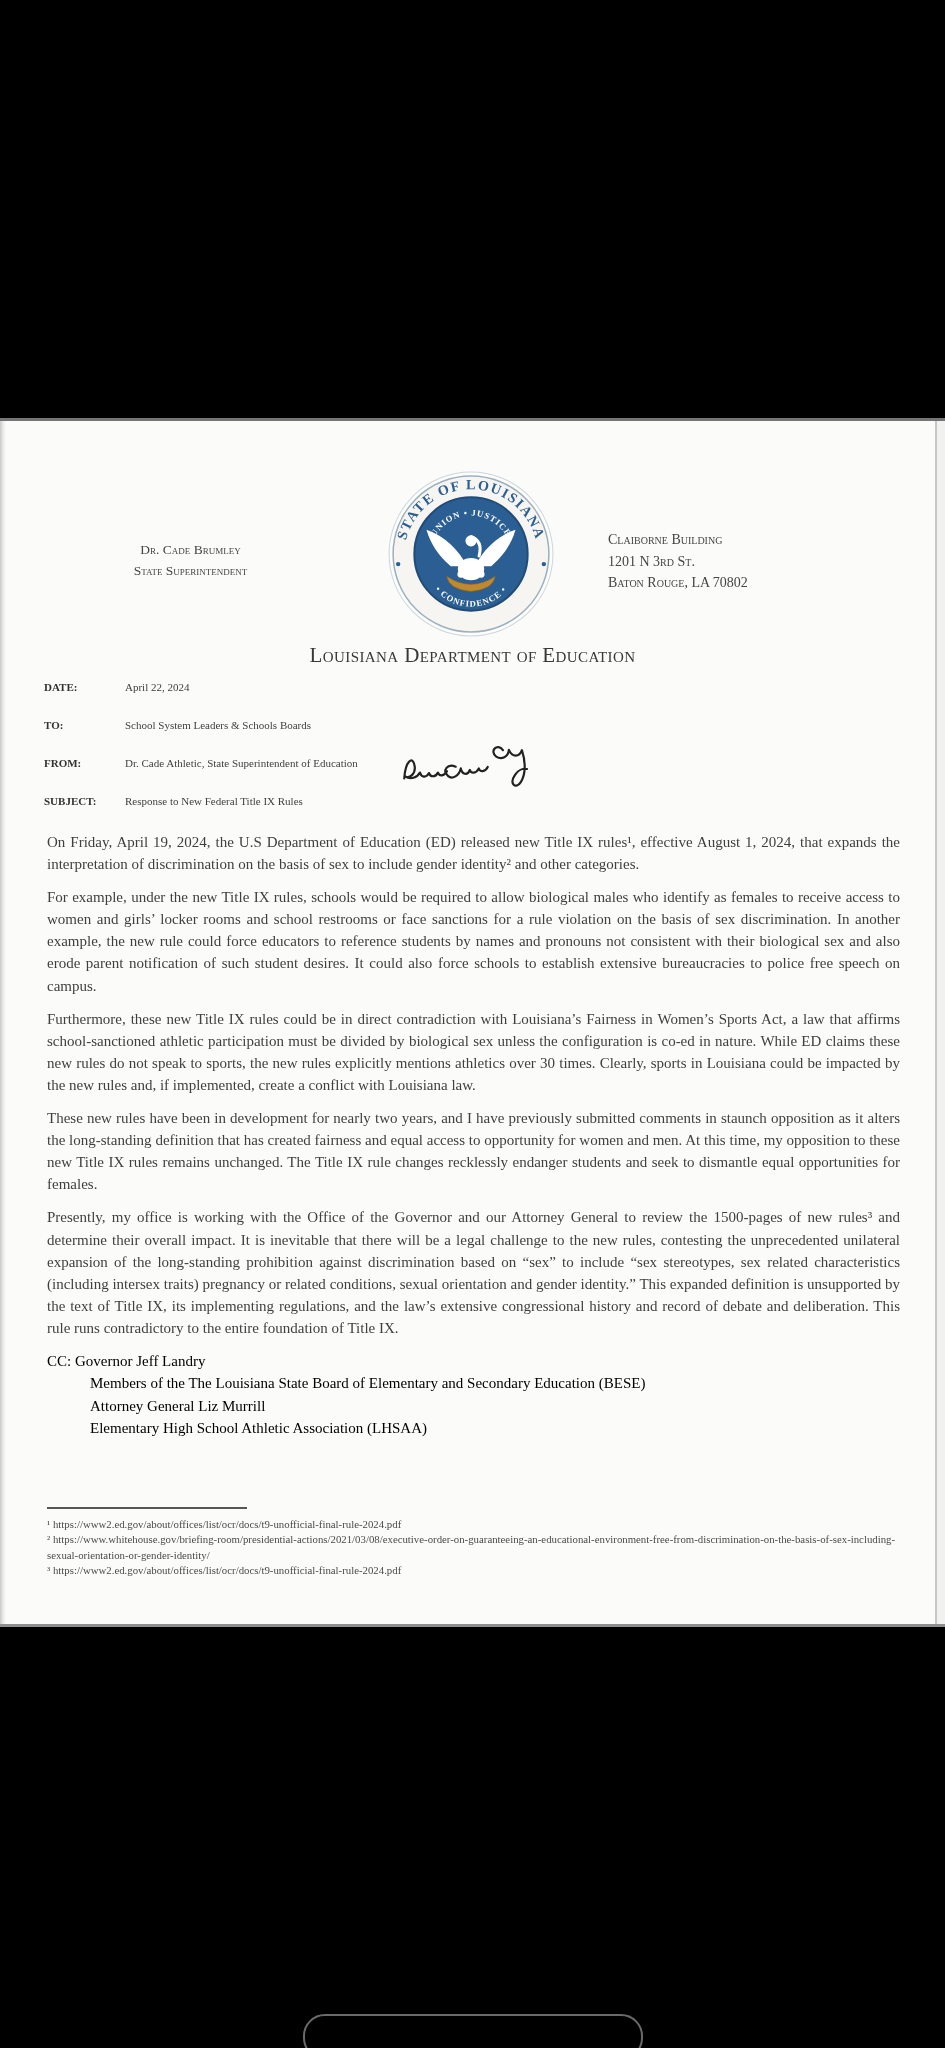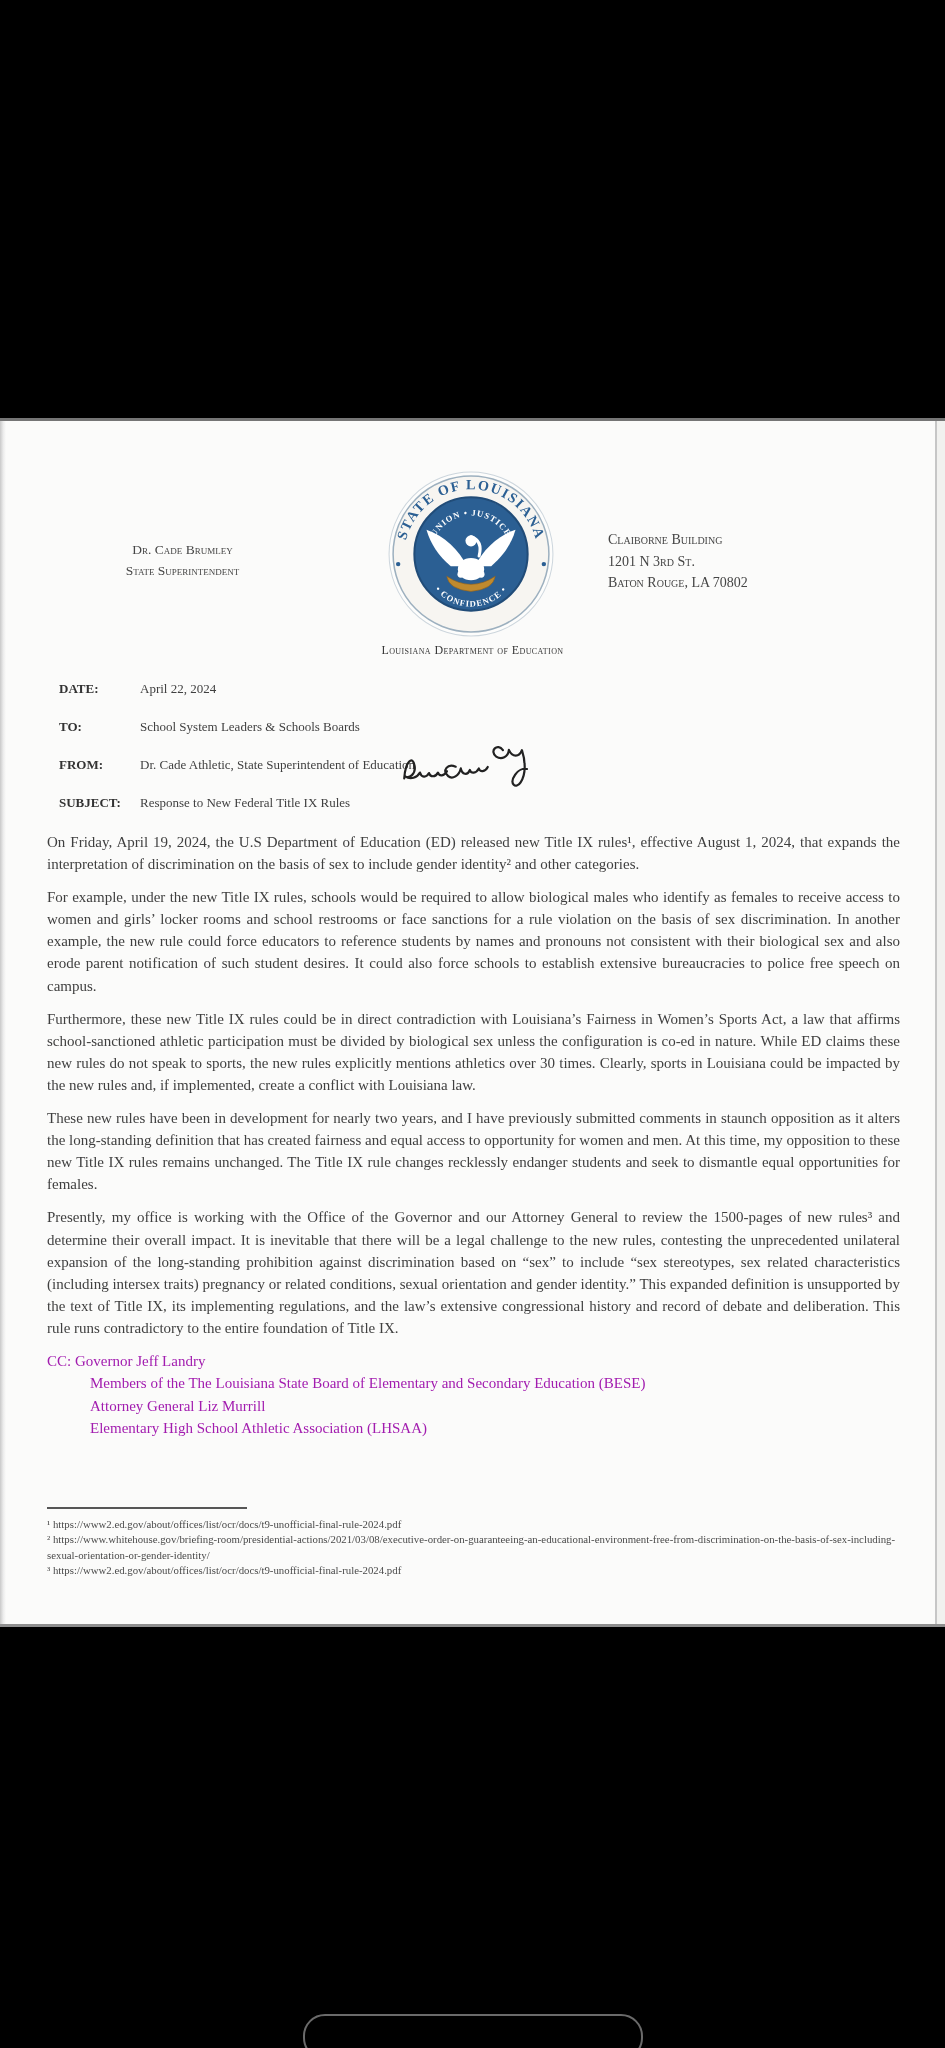--- a/index.html
+++ b/index.html
@@ -9,37 +9,37 @@
   .document{position:absolute;top:418px;left:0;width:945px;height:1209px;
             background:#fbfbfa;border-top:3px solid #757575;border-bottom:3px solid #8f8f8f;
             box-sizing:border-box;}
   .doc-content{position:absolute;left:0;top:0;right:0;bottom:0;color:#3f3f3f;
                filter:blur(0.4px);}
   .edge-left{position:absolute;left:0;top:0;bottom:0;width:6px;
              background:linear-gradient(90deg,#c9c9c9,#ececec 55%,rgba(255,255,255,0));}
   .edge-right-line{position:absolute;right:8px;top:0;bottom:0;width:2px;background:#c6c6c6;}
   .edge-right-pad{position:absolute;right:0;top:0;bottom:0;width:8px;background:#f1f1ef;}
   
-  .hdr-left{position:absolute;left:80px;top:118px;width:205px;text-align:center;
+  .hdr-left{position:absolute;left:88px;top:118px;width:205px;text-align:center;
             font-variant:small-caps;font-size:13.5px;line-height:21px;color:#454545;}
   .hdr-right{position:absolute;left:608px;top:108px;width:258px;text-align:left;
              font-variant:small-caps;font-size:14px;line-height:21.5px;color:#454545;}
   .seal{position:absolute;left:386px;top:46px;width:170px;height:174px;}
   .doc-title{position:absolute;left:0;top:222px;width:100%;text-align:center;
-             font-variant:small-caps;font-size:12px;letter-spacing:.4px;color:#383838;}
+             font-variant:small-caps;font-size:21px;letter-spacing:.4px;color:#383838;}
   
-  .memo-row{position:absolute;left:59px;display:flex;font-size:13px;align-items:center;}
+  .memo-row{position:absolute;left:44px;display:flex;font-size:11px;align-items:center;}
   .memo-row.r0{top:260px}.memo-row.r1{top:298px}.memo-row.r2{top:336px}.memo-row.r3{top:374px}
   .memo-label{width:81px;font-weight:bold;color:#333;}
   .memo-value{color:#3f3f3f;white-space:nowrap;}
   .sig{position:absolute;left:400px;top:318px;width:138px;height:66px;transform:rotate(-3deg);}
   
   .body-text{position:absolute;left:47px;top:410px;width:858px;}
   .para{margin:0 5px 11px 0;text-align:justify;font-size:15px;line-height:22.1px;color:#3f3f3f;}
-  .cc{margin-top:9px;font-size:15px;line-height:22.5px;color:#a21caf;}
+  .cc{margin-top:9px;font-size:15px;line-height:22.5px;color:#000000;}
   .cc .ind{padding-left:43px;}
   
   .footnotes{position:absolute;left:47px;top:1086px;width:858px;}
   .fn-rule{width:200px;border-top:2px solid #565656;margin:0 0 8px 0;}
   .fn{font-size:10.8px;line-height:15.4px;color:#4a4a4a;}
   
   .home-pill{position:absolute;left:303px;top:2014px;width:340px;height:46px;
              border:2.5px solid #6a6a6a;border-radius:22px;filter:blur(0.6px);
              background:transparent;box-sizing:border-box;}
   .seal text{font-family:"Liberation Serif", serif;}

